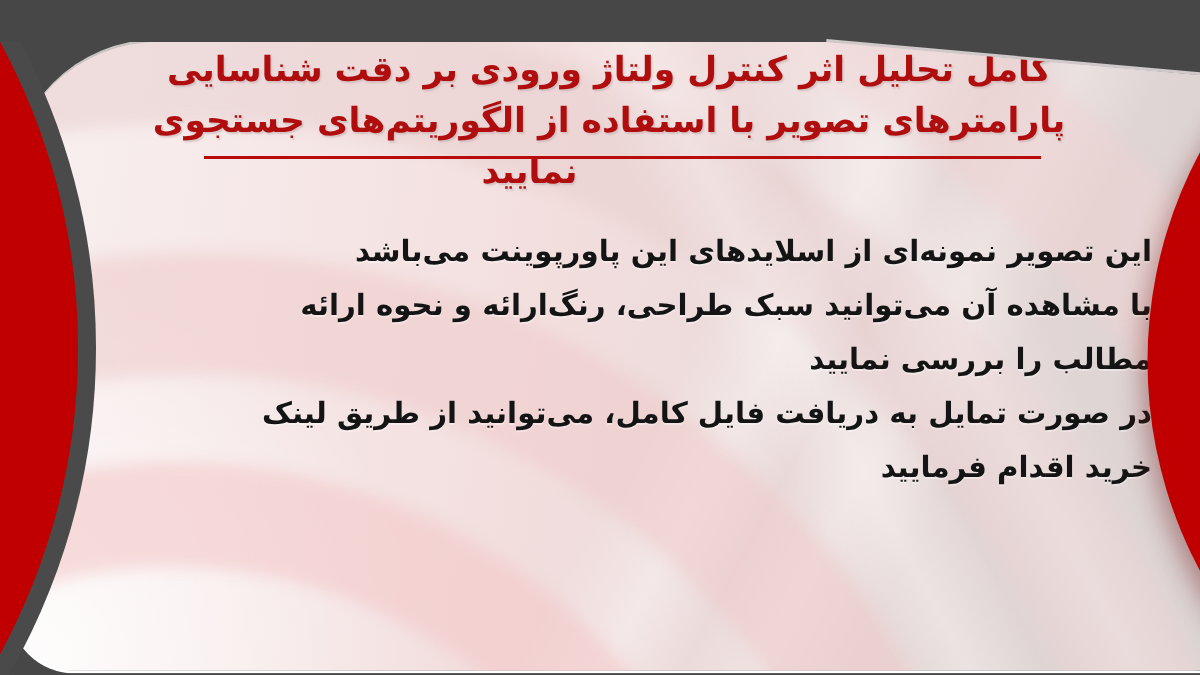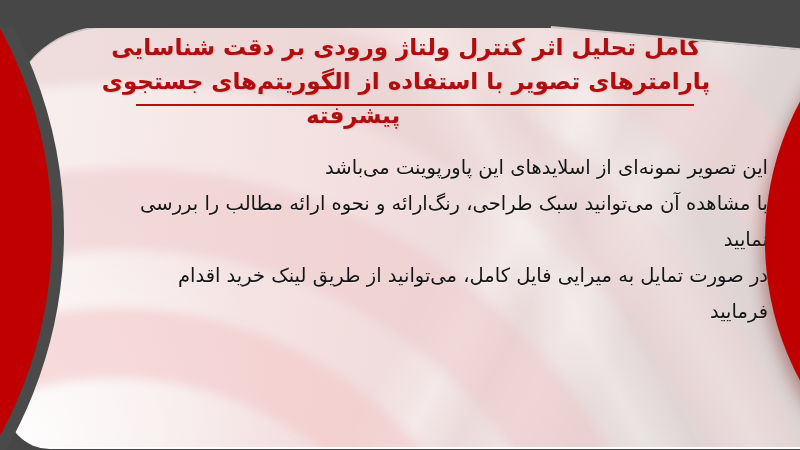--- a/index.html
+++ b/index.html
@@ -74,50 +74,50 @@
   .title-line3-word{position:relative;left:-53px;display:inline-block;}
   .title-underline{
     position:absolute;left:130px;top:76px;width:558px;height:2px;
     background:#b80b0b;z-index:3;
   }
 
   
   .body-text{
     position:absolute;right:32px;top:122px;width:640px;
     direction:rtl;text-align:right;
-    color:#141414;font-size:19.5px;line-height:36px;font-weight:normal;
+    color:#141414;font-size:19.5px;line-height:36px;font-weight:bold;
     text-shadow:0 1px 0 rgba(255,255,255,0.35);
     z-index:3;
   }
 </style>
 </head>
 <body>
 
 <div class="frame">
 
   <div class="panel">
     <div class="ring ring1"></div>
     <div class="ring ring2"></div>
     <div class="ring ring3"></div>
     <div class="ring ring4"></div>
     <div class="streaks"></div>
 
     <div class="title" dir="rtl">
       <div>کامل تحلیل اثر کنترل ولتاژ ورودی بر دقت شناسایی</div>
       <div>پارامترهای تصویر با استفاده از الگوریتم‌های جستجوی</div>
       <div>
-        <span class="title-line3-word">پیشرفته</span>
+        <span class="title-line3-word">نمایید</span>
       </div>
     </div>
     <div class="title-underline"></div>
 
     <div class="body-text" dir="rtl">
       <div>این تصویر نمونه‌ای از اسلایدهای این پاورپوینت می‌باشد</div>
       <div>با مشاهده آن می‌توانید سبک طراحی، رنگ‌ارائه و نحوه ارائه مطالب را بررسی نمایید</div>
-      <div>در صورت تمایل به میرایی فایل کامل، می‌توانید از طریق لینک خرید اقدام فرمایید</div>
+      <div>در صورت تمایل به دریافت فایل کامل، می‌توانید از طریق لینک خرید اقدام فرمایید</div>
     </div>
   </div>
 
   <div class="left-circle"></div>
   <div class="right-circle"></div>
 
   <div class="top-band"></div>
   <div class="top-wedge"></div>
   <div class="wedge-edge"></div>
 

